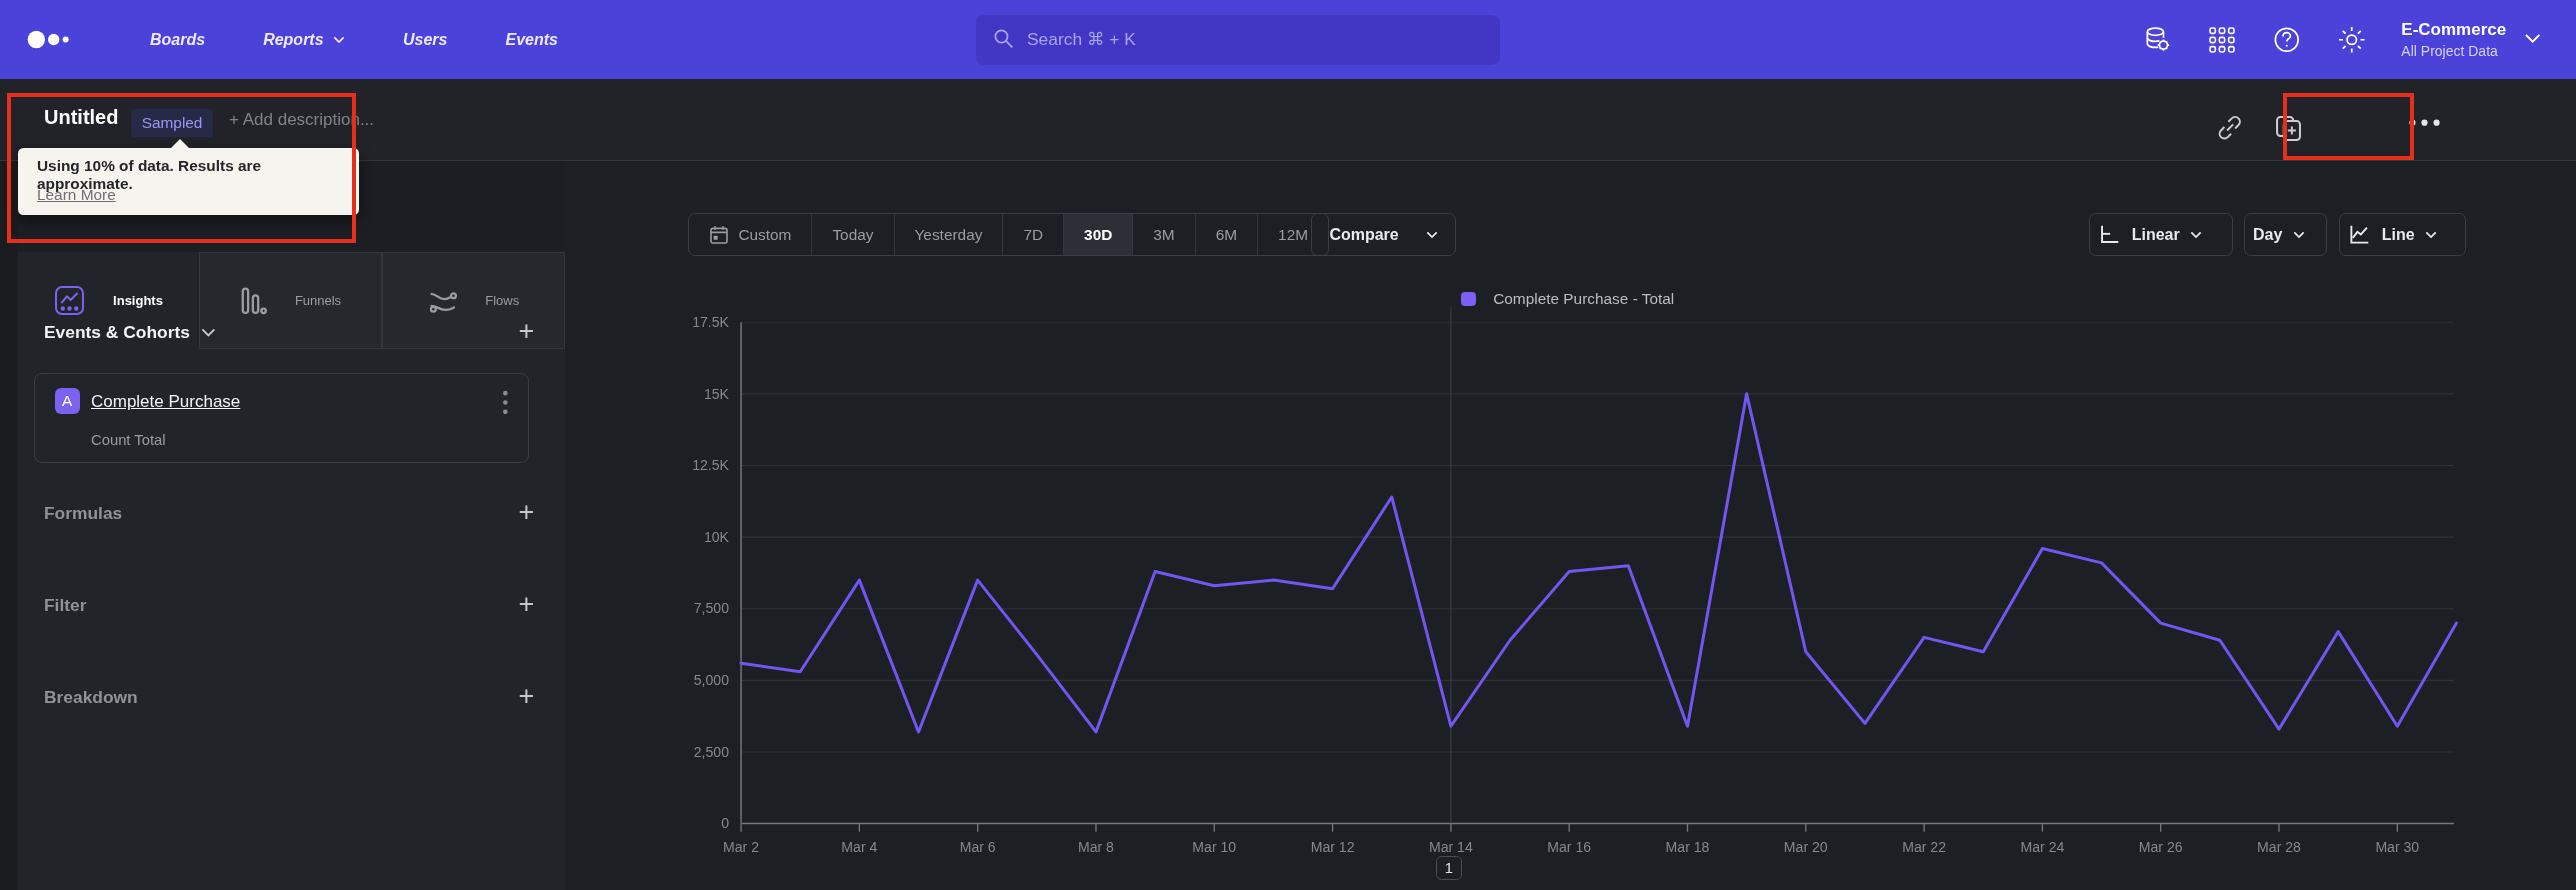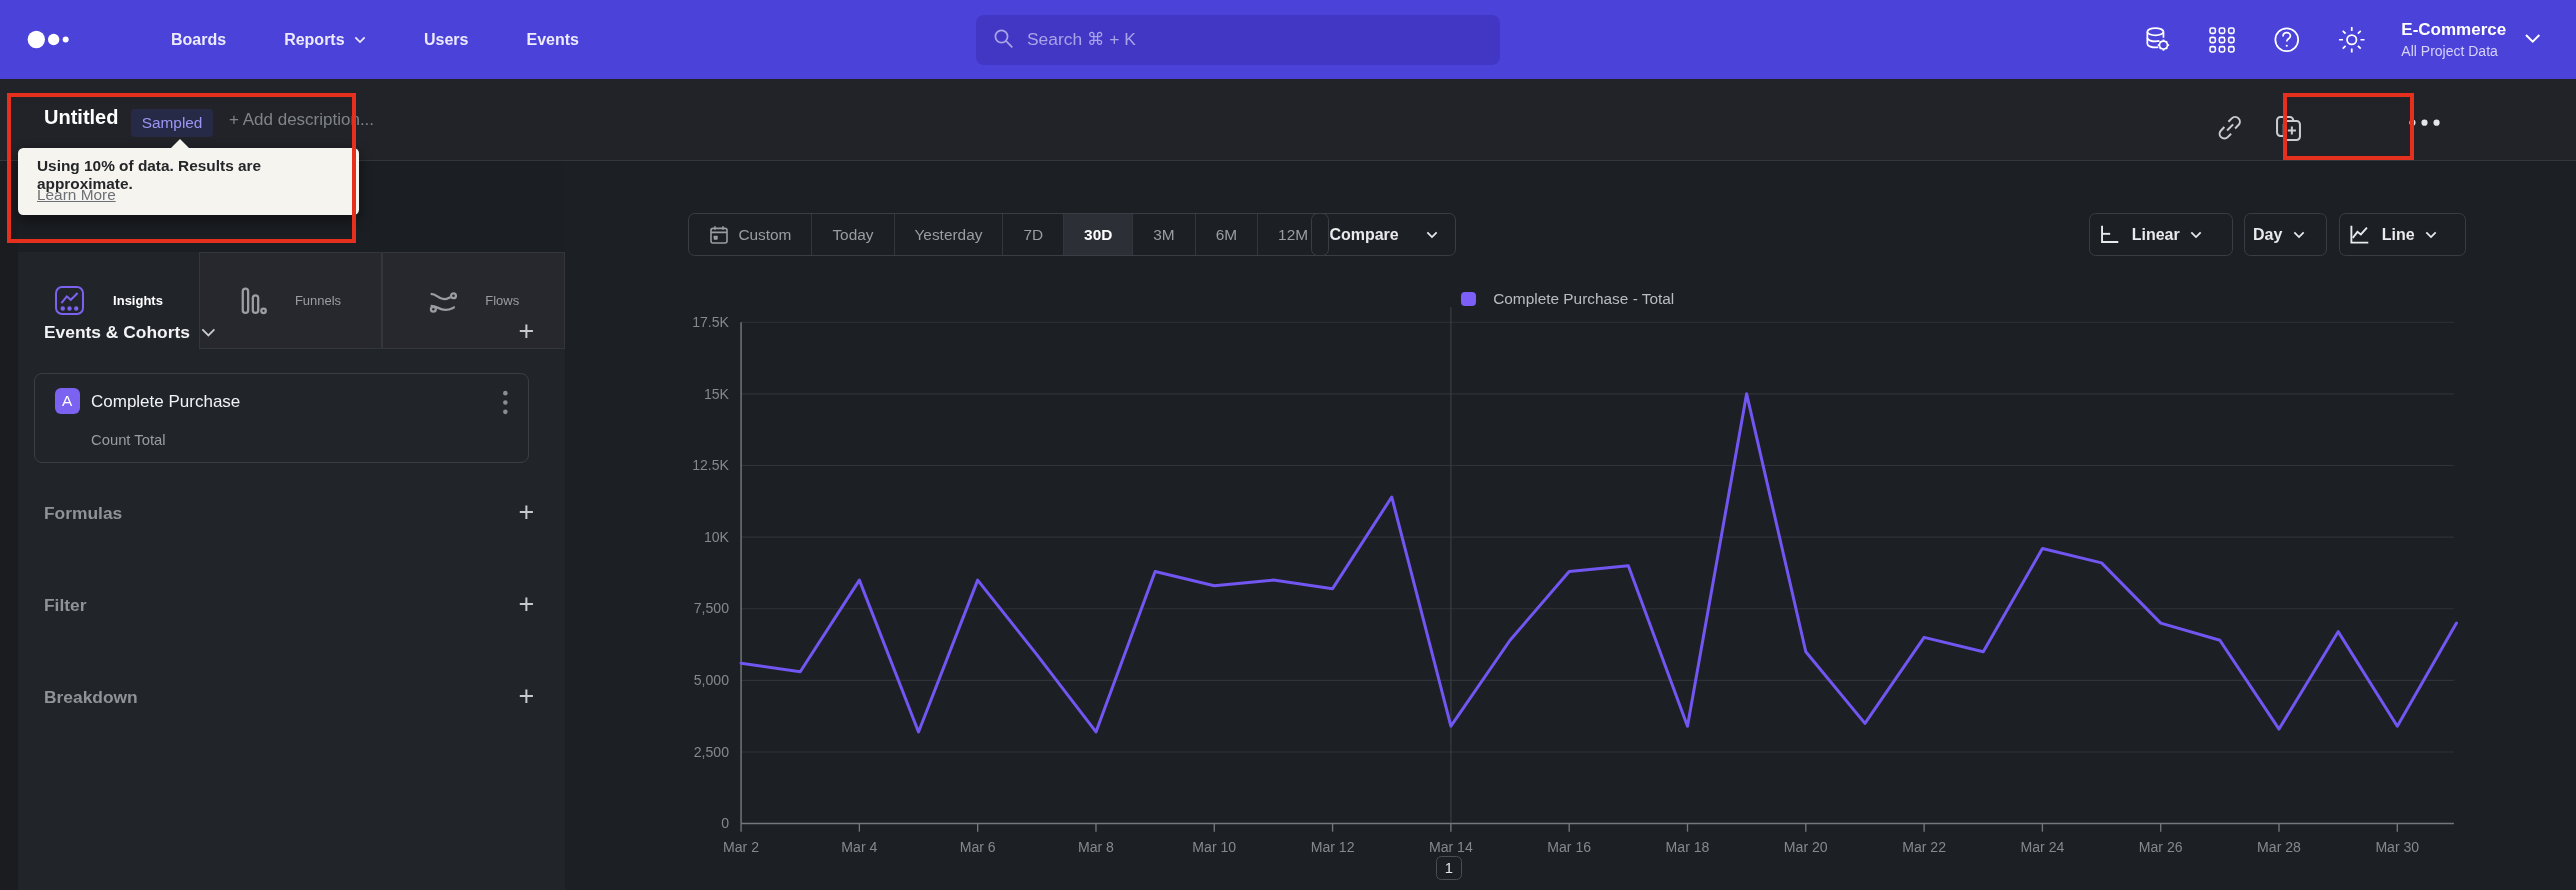--- a/index.html
+++ b/index.html
@@ -5,21 +5,21 @@
   * { margin:0; padding:0; box-sizing:border-box; }
   html,body { width:2576px; height:890px; overflow:hidden; background:#1c1f24;
               font-family:"Liberation Sans", sans-serif; }
   .abs { position:absolute; }
   #stage { position:relative; width:2576px; height:890px; }
 
   
   #navbar { left:0; top:0; width:2576px; height:79px; background:#4b42d9;
             display:flex; align-items:center; }
   #logo { margin-left:27px; display:flex; align-items:center; gap:6px; }
-  #nav-links { display:flex; align-items:center; margin-left:100px; gap:58px; }
+  #nav-links { display:flex; align-items:center; margin-left:79px; gap:58px;font-style:italic; }
   .nav-link { color:#eceafc; font-size:16px; font-weight:bold; display:flex; align-items:center; gap:9.4px; cursor:pointer; }
   #search-box { left:976px; top:14.8px; width:524px; height:50px; background:#4237c4;
                 border-radius:8px; display:flex; align-items:center; padding-left:16px; gap:12px; }
   #search-placeholder { color:#a9a3e8; font-size:17.4px; }
   #nav-right { position:absolute; right:0; top:0; height:79px; display:flex; align-items:center; gap:34px; padding-right:35px; }
   .nav-icon { width:31px; height:31px; display:flex; align-items:center; justify-content:center; cursor:pointer; }
   #project-block { display:flex; align-items:center; gap:17.4px; cursor:pointer; }
   #project-name { color:#ffffff; font-size:17px; font-weight:bold; }
   #project-scope { color:#d6d2f8; font-size:14px; margin-top:2.7px; }
 
@@ -60,21 +60,21 @@
   .tab.active { background:#212429; border:none; color:#ffffff; font-weight:bold; }
   #events-header { position:absolute; left:26px; top:158px; width:496px; display:flex; align-items:center; }
   #events-title { color:#f2f3f5; font-size:17.4px; font-weight:bold; display:flex; align-items:center; gap:10.7px; cursor:pointer; }
   .plus-btn { margin-left:auto; width:27px; height:27px; color:#c6c9ce; font-size:27px; line-height:25.5px;
               text-align:center; font-weight:300; cursor:pointer; }
   #event-card { position:absolute; left:16px; top:212px; width:495px; height:90px;
                 border:1.3px solid #3a3d43; border-radius:8px; cursor:pointer; }
   #event-badge { position:absolute; left:19.5px; top:14px; width:25.5px; height:25.5px; background:#7b62f0;
                  border-radius:6px; color:#ffffff; font-size:15.4px; display:flex; align-items:center;
                  justify-content:center; }
-  #event-name { position:absolute; left:56px; top:18px; color:#f2f3f5; font-size:17px; }
+  #event-name { position:absolute; left:56px; top:18px; color:#f2f3f5; font-size:17px;text-decoration:underline; }
   #event-kebab { position:absolute; right:19px; top:14.8px; color:#8a8d92; cursor:pointer; }
   #event-metric { position:absolute; left:56px; top:58px; color:#9a9da3; font-size:14.8px; }
   .side-row { position:absolute; left:26px; width:496px; display:flex; align-items:center; }
   .side-row-label { color:#8f9297; font-size:17.4px; font-weight:bold; }
 
   
   #chart-panel { left:566px; top:161px; width:2010px; height:729px; background:#1c1f24; }
   #range-group { position:absolute; left:122px; top:52px; height:43px; display:flex;
                  border:1.3px solid #3a3d43; border-radius:6.7px; overflow:hidden; }
   .range-btn { display:flex; align-items:center; justify-content:center; gap:9.4px; padding:0 20px;

